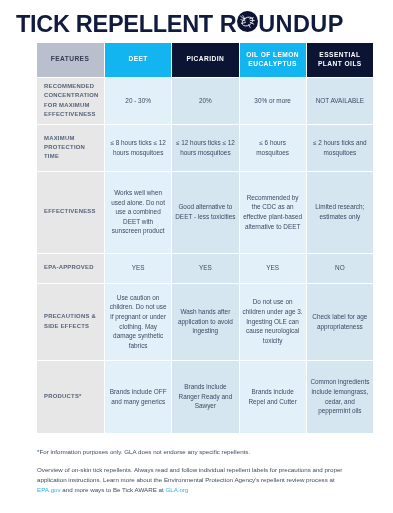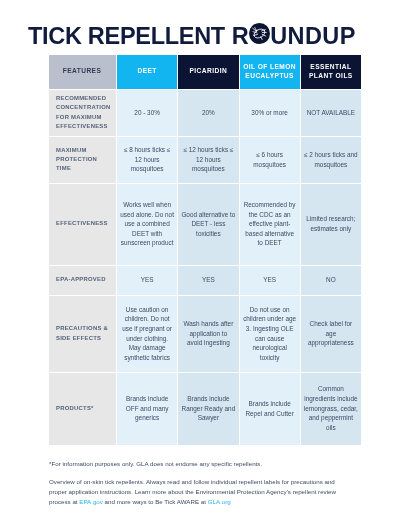--- a/index.html
+++ b/index.html
@@ -10,21 +10,21 @@
     background: #ffffff;
     font-family: "Liberation Sans", sans-serif;
     overflow: hidden;
   }
 
   .page {
     position: relative;
     width: 390px;
     height: 513px;
     background: #ffffff;
-    padding: 16px;
+    padding: 4px;
   }
 
   
   .title-bar {
     padding: 7px 12px 6px 12px;
     white-space: nowrap;
   }
   .title-text {
     font-size: 23.5px;
     color: #111b3d;

